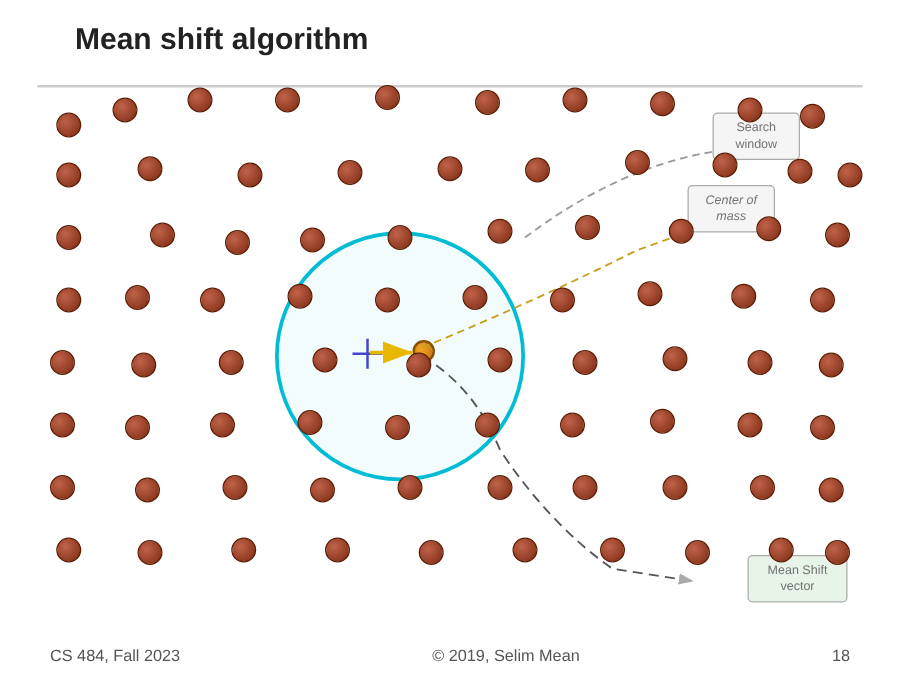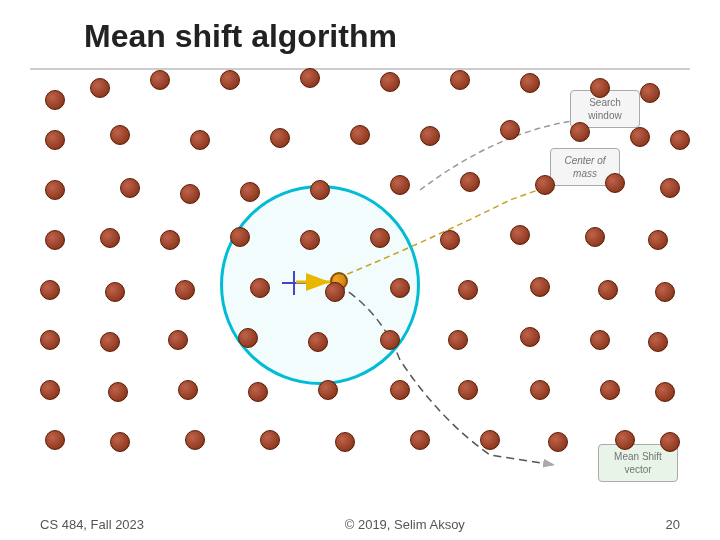--- a/index.html
+++ b/index.html
@@ -16,24 +16,23 @@
       width: 720px;
       height: 540px;
       background: #fff;
       position: relative;
     }
 
     .title {
       position: absolute;
       top: 18px;
       left: 60px;
-      font-size: 32px;
+      font-size: 24px;
       font-weight: bold;
       color: #222;
-      margin-left: 24px;
     }
 
     .divider {
       position: absolute;
       top: 68px;
       left: 30px;
       right: 30px;
       height: 2px;
       background: #ccc;
     }
@@ -150,22 +149,22 @@
   <div class="callout" style="right:100px; top:148px; min-width:70px;font-style:italic;">
     <span>Center of<br>mass</span>
   </div>
 
   <div class="callout" style="right:42px; bottom:58px; min-width:80px; background:#e8f4e8;">
     <span>Mean Shift<br>vector</span>
   </div>
 
   <div class="footer">
     <span>CS 484, Fall 2023</span>
-    <span>© 2019, Selim Aksoy</span>
-    <span>20</span>
+    <span>© 2019, Selim Mean</span>
+    <span>18</span>
   </div>
 
 <div class="dot" style="left: 45px; top: 90px; width: 20px; height: 20px;"></div>
     <div class="dot" style="left: 90px; top: 78px; width: 20px; height: 20px;"></div>
     <div class="dot" style="left: 150px; top: 70px; width: 20px; height: 20px;"></div>
     <div class="dot" style="left: 220px; top: 70px; width: 20px; height: 20px;"></div>
     <div class="dot" style="left: 300px; top: 68px; width: 20px; height: 20px;"></div>
     <div class="dot" style="left: 380px; top: 72px; width: 20px; height: 20px;"></div>
     <div class="dot" style="left: 450px; top: 70px; width: 20px; height: 20px;"></div>
     <div class="dot" style="left: 520px; top: 73px; width: 20px; height: 20px;"></div>

